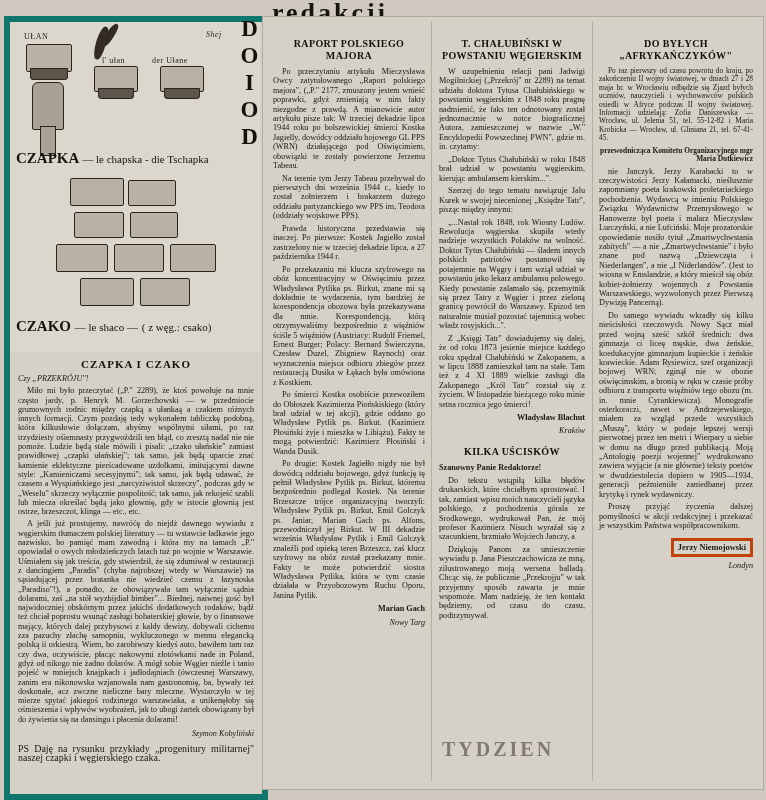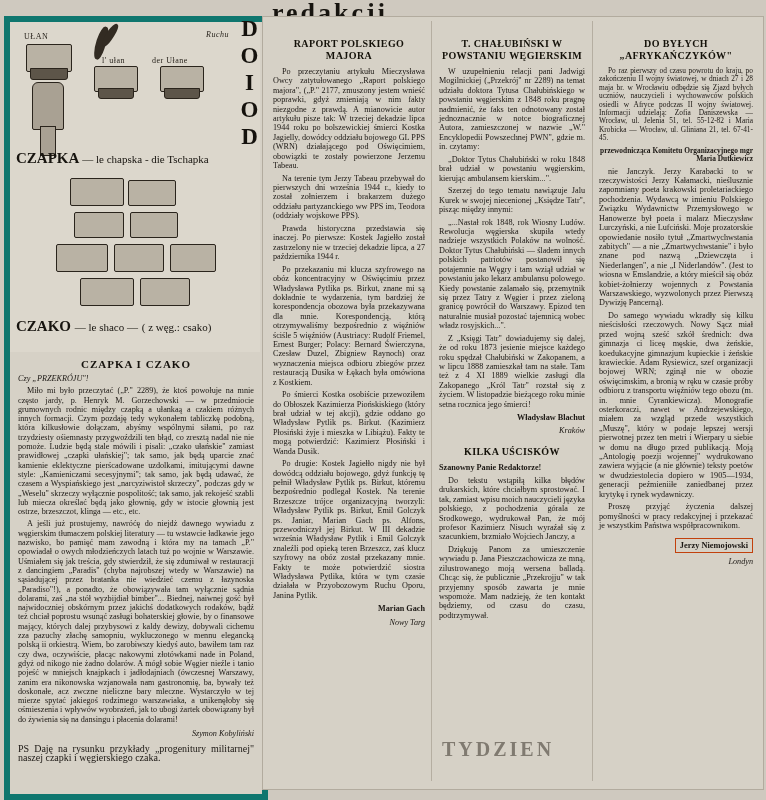--- a/index.html
+++ b/index.html
@@ -105,21 +105,21 @@
   .col p.noind{text-indent:0;}
   .col .sg{text-align:right;font-style:italic;text-indent:0;margin-top:4px;}
   .col .sgb{text-align:right;font-weight:bold;text-indent:0;margin-top:4px;}
   .c1{left:10px;width:152px;}
   .c2{left:176px;width:146px;}
   .c3{left:336px;width:154px;}
   .rule{
     position:absolute;top:4px;width:1px;height:760px;background:#b5aea1;
   }
   .framed{
-    border:1px solid #c2410c;
+    border:3px solid #c2410c;
     padding:2px 4px;
     display:inline-block;
     font-weight:bold;font-size:8.4px;
     margin-top:4px;
   }
   .bottom-strip{
     position:absolute;left:262px;top:742px;width:500px;height:28px;
     overflow:hidden;
   }
   .tydzien{
@@ -144,21 +144,21 @@
     <div class="masthead-title">redakcji</div>
   </div>
 
   <div class="leftcol">
 
     <div class="ill">
 
       <div class="ill-label" style="left:14px;top:10px;">UŁAN</div>
       <div class="ill-label" style="left:92px;top:34px;">l' ułan</div>
       <div class="ill-label" style="left:142px;top:34px;">der Ułane</div>
-      <div class="ill-label" style="left:196px;top:8px;font-style:italic;">Ruchu</div>
+      <div class="ill-label" style="left:196px;top:8px;font-style:italic;">Shej</div>
 
       <div class="plume" style="left:86px;top:4px;width:10px;height:34px;transform:rotate(18deg);"></div>
       <div class="plume" style="left:96px;top:0px;width:8px;height:26px;transform:rotate(34deg);"></div>
 
       <div class="hat" style="left:16px;top:22px;width:44px;height:26px;border-radius:2px;"></div>
       <div class="hat" style="left:20px;top:46px;width:36px;height:10px;border-radius:0 0 3px 3px;background:#5d5549;"></div>
 
       <div class="hat" style="left:84px;top:44px;width:42px;height:24px;border-radius:2px;"></div>
       <div class="hat" style="left:88px;top:66px;width:34px;height:9px;border-radius:0 0 3px 3px;background:#5d5549;"></div>
 
@@ -233,21 +233,21 @@
       <p>Do tekstu wstąpiłą kilka błędów drukarskich, które chciałbym sprostować. I tak, zamiast wpisu moich nauczycieli języka polskiego, z pochodzenia górala ze Srodkowego, wydrukował Pan, że mój profesor Kazimierz Nisuch wyraźał się z szacunkiem, brzmiało Wojciech Janczy, a</p>
       <p>Dziękuję Panom za umieszczenie wywiadu p. Jana Pieszczachowicza ze mną, zilustrowanego moją wersena balladą. Chcąc się, że publicznie „Przekrojju" w tak przyjemny sposób zawarta je mnie wspomoże. Mam nadzieję, że ten kontakt będziemy, od czasu do czasu, podtrzymywał.</p>
     </div>
 
     <div class="col c3">
       <h3>DO BYŁYCH „AFRYKAŃCZYKÓW"</h3>
       <p class="tiny">Po raz pierwszy od czasu powrotu do kraju, po zakończeniu II wojny światowej, w dniach 27 i 28 maja br. w Wrocławiu odbędzie się Zjazd byłych uczniów, nauczycieli i wychowawców polskich osiedli w Afryce podczas II wojny światowej. Informacji udzielają: Zofia Daniszewska — Wrocław, ul. Jelenia 51, tel. 55-12-82 i Maria Krobicka — Wrocław, ul. Gliniana 21, tel. 67-41-45.</p>
       <p class="tiny sgb">przewodnicząca Komitetu Organizacyjnego mgr Maria Dutkiewicz</p>
       <p>nie Janczyk. Jerzy Karabacki to w rzeczywistości Jerzy Kałamacki, nieślusznie zapomniany poeta krakowski proletariackiego pochodzenia. Wydawcą w imieniu Polskiego Związku Wydawnictw Przemysłowego w Hanowerze był poeta i malarz Mieczysław Lurczyński, a nie Lufciński. Moje prozatorskie opowiedanie nosiło tytuł „Zmartwychwstania zabitych" — a nie „Zmartwychwstanie" i było znane pod nazwą „Dziewczęta i Niederlangen", a nie „I Niderlandów". (Jest to wiosna w Emslandzie, a który mieścił się obóz kobiet-żołnierzy wojennych z Powstania Warszawskiego, wyzwolonych przez Pierwszą Dywizję Pancerną).</p>
       <p>Do samego wywiadu wkradły się kilku nieścisłości rzeczowych. Nowy Sącz miał przed wojną sześć szkół średnich: dwa gimnazja ci liceę męskie, dwa żeńskie, koedukacyjne gimnazjum kupieckie i żeńskie krawieckie. Adam Rysiewicz, szef organizacji bojowej WRN; zginął nie w obozie oświęcimskim, a bronią w ręku w czasie próby odbioru z transportu więźniów tego obozu (m. in. mnie Cyrankiewicza). Monografie osterkoraczi, nawet w Andrzejewskiego, miałem za wzgląd przede wszystkich „Muszę", który w podaje lepszej wersji pierwotnej przez ten metri i Wierpary u siebie w domu na długo przed publikacją. Moją „Antologię poezji wojennej" wydrukowano zawiera wyjącie (a nie głównie) teksty poetów w dwudziestolecia dopiero w 1905—1934, generacji peźmieniiłe zaniedbanej przez krytykę i rynek wydawniczy.</p>
-      <p>Proszę przyjąć życzenia dalszej pomyślności w pracy redakcyjnej i przekazać je wszystkim Państwa współpracownikom.</p>
+      <p>Proszę przyjąć życzenia dalszej pomyślności w akcji redakcyjnej i przekazać je wszystkim Państwa współpracownikom.</p>
       <p class="noind" style="text-align:right;">
         <span class="framed">Jerzy Niemojowski</span>
       </p>
       <p class="sg">Londyn</p>
     </div>
   </div>
 
   <div class="bottom-strip">
     <div class="tydzien">TYDZIEŃ</div>
   </div>

